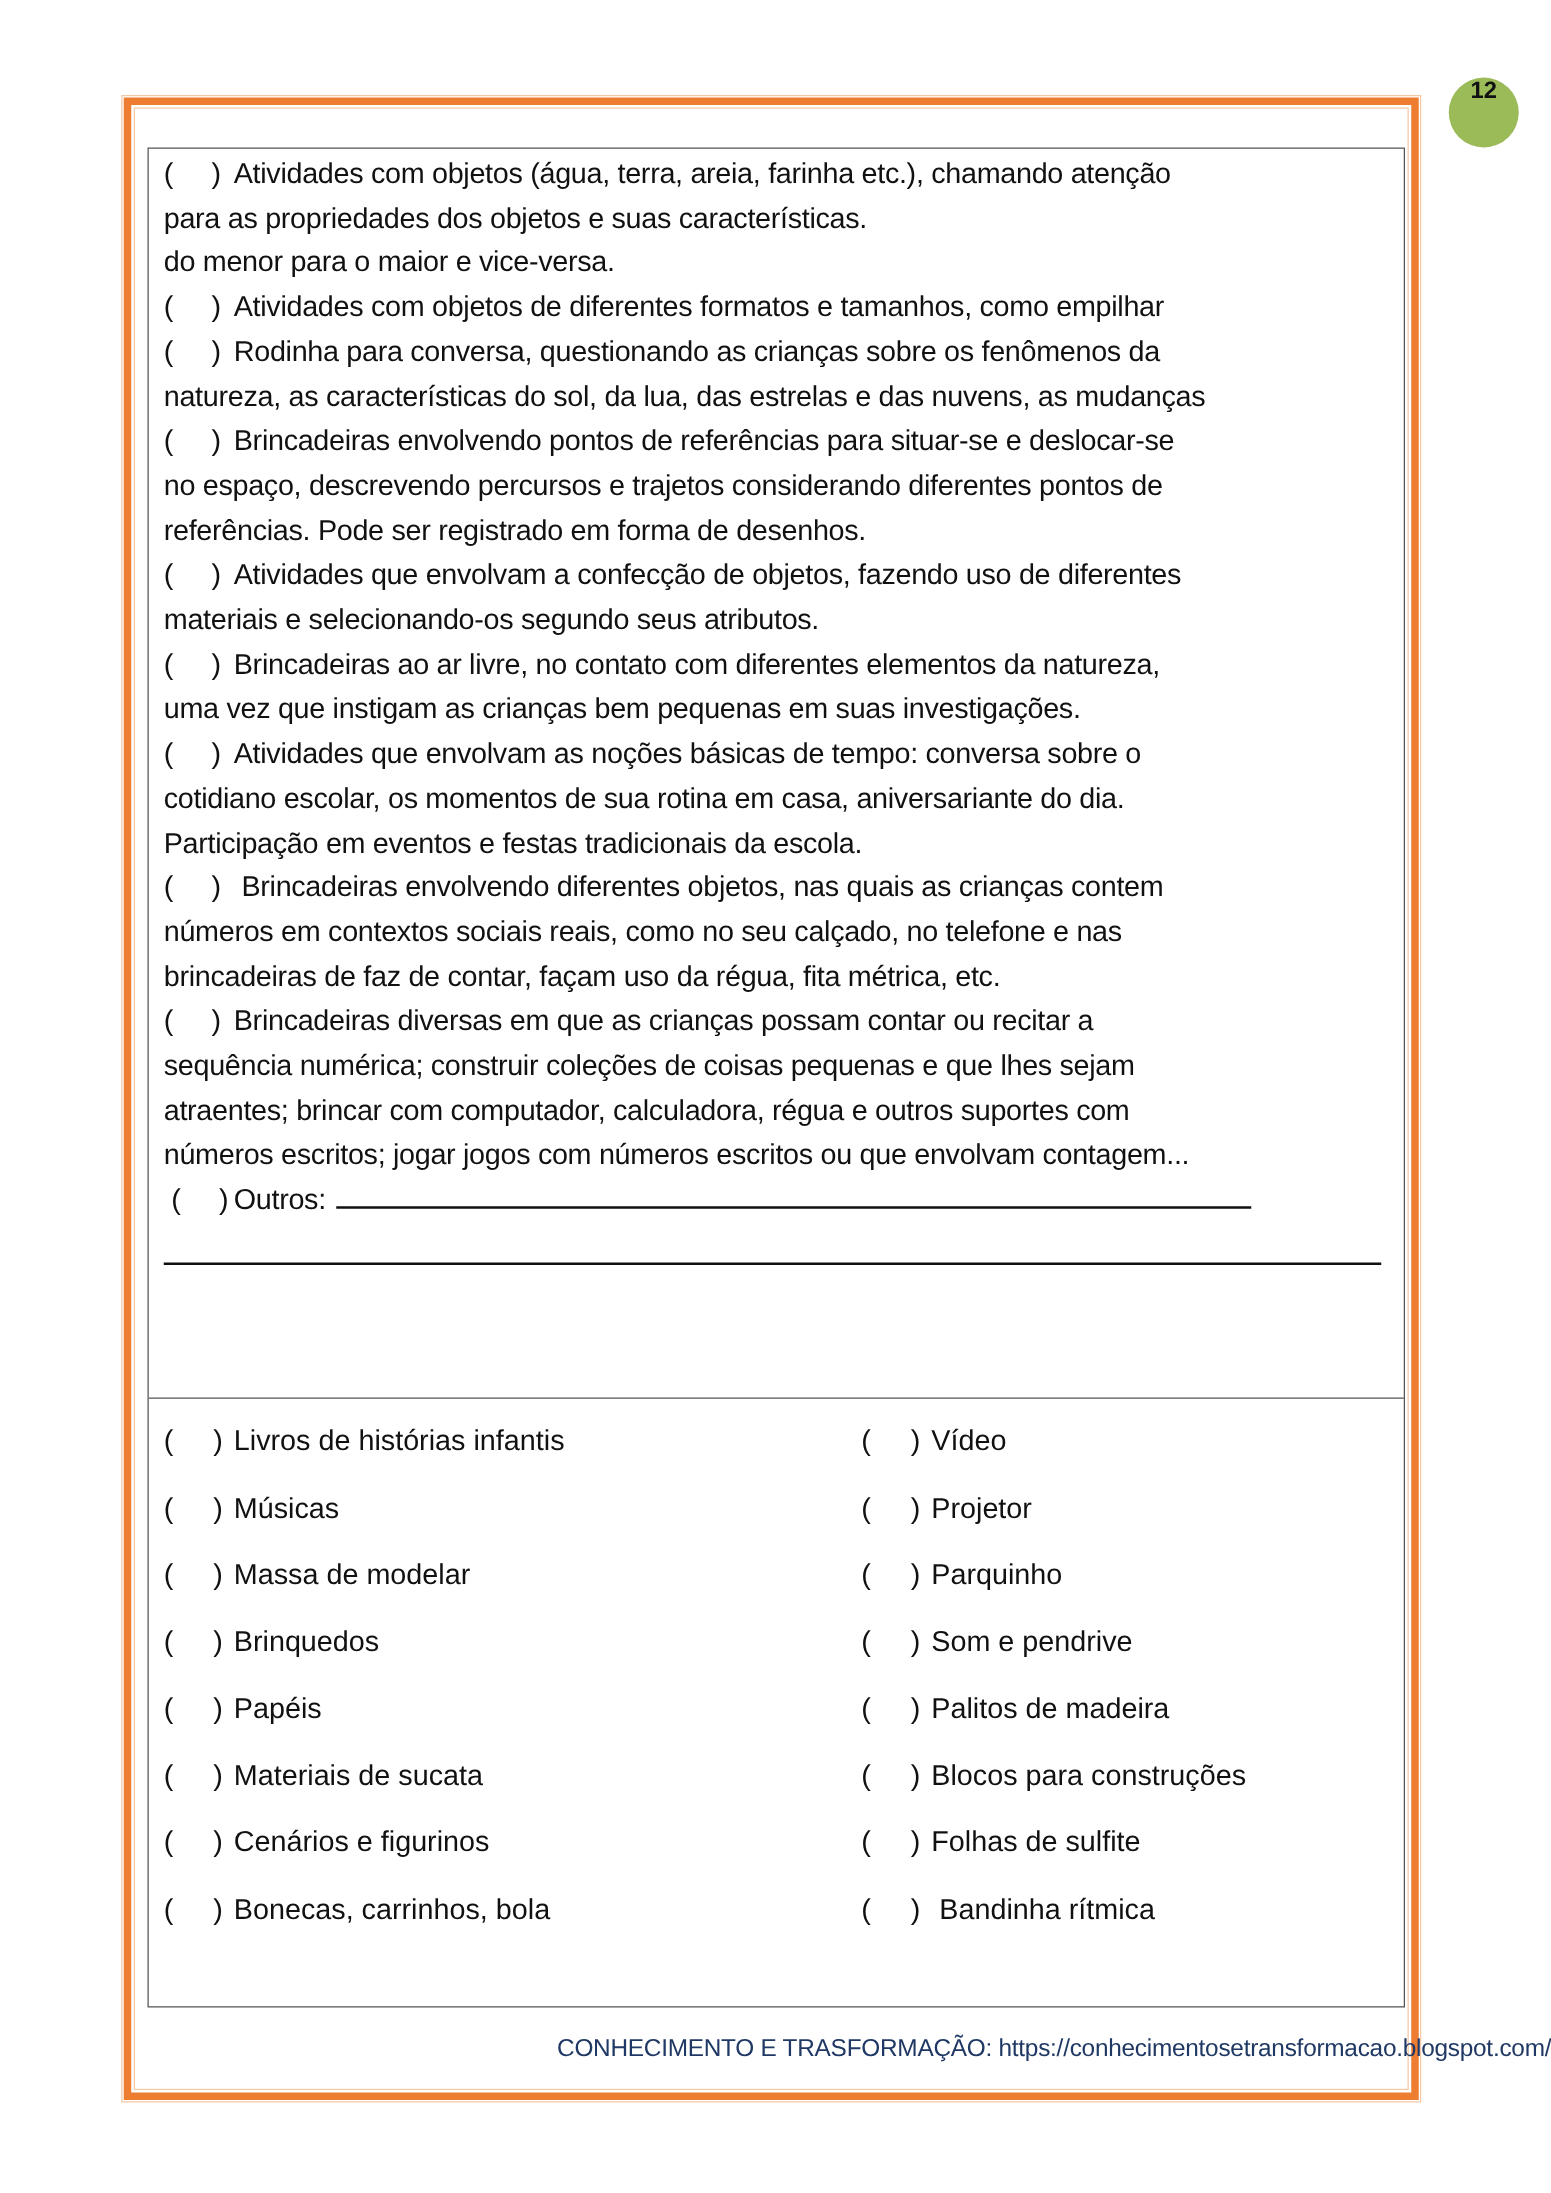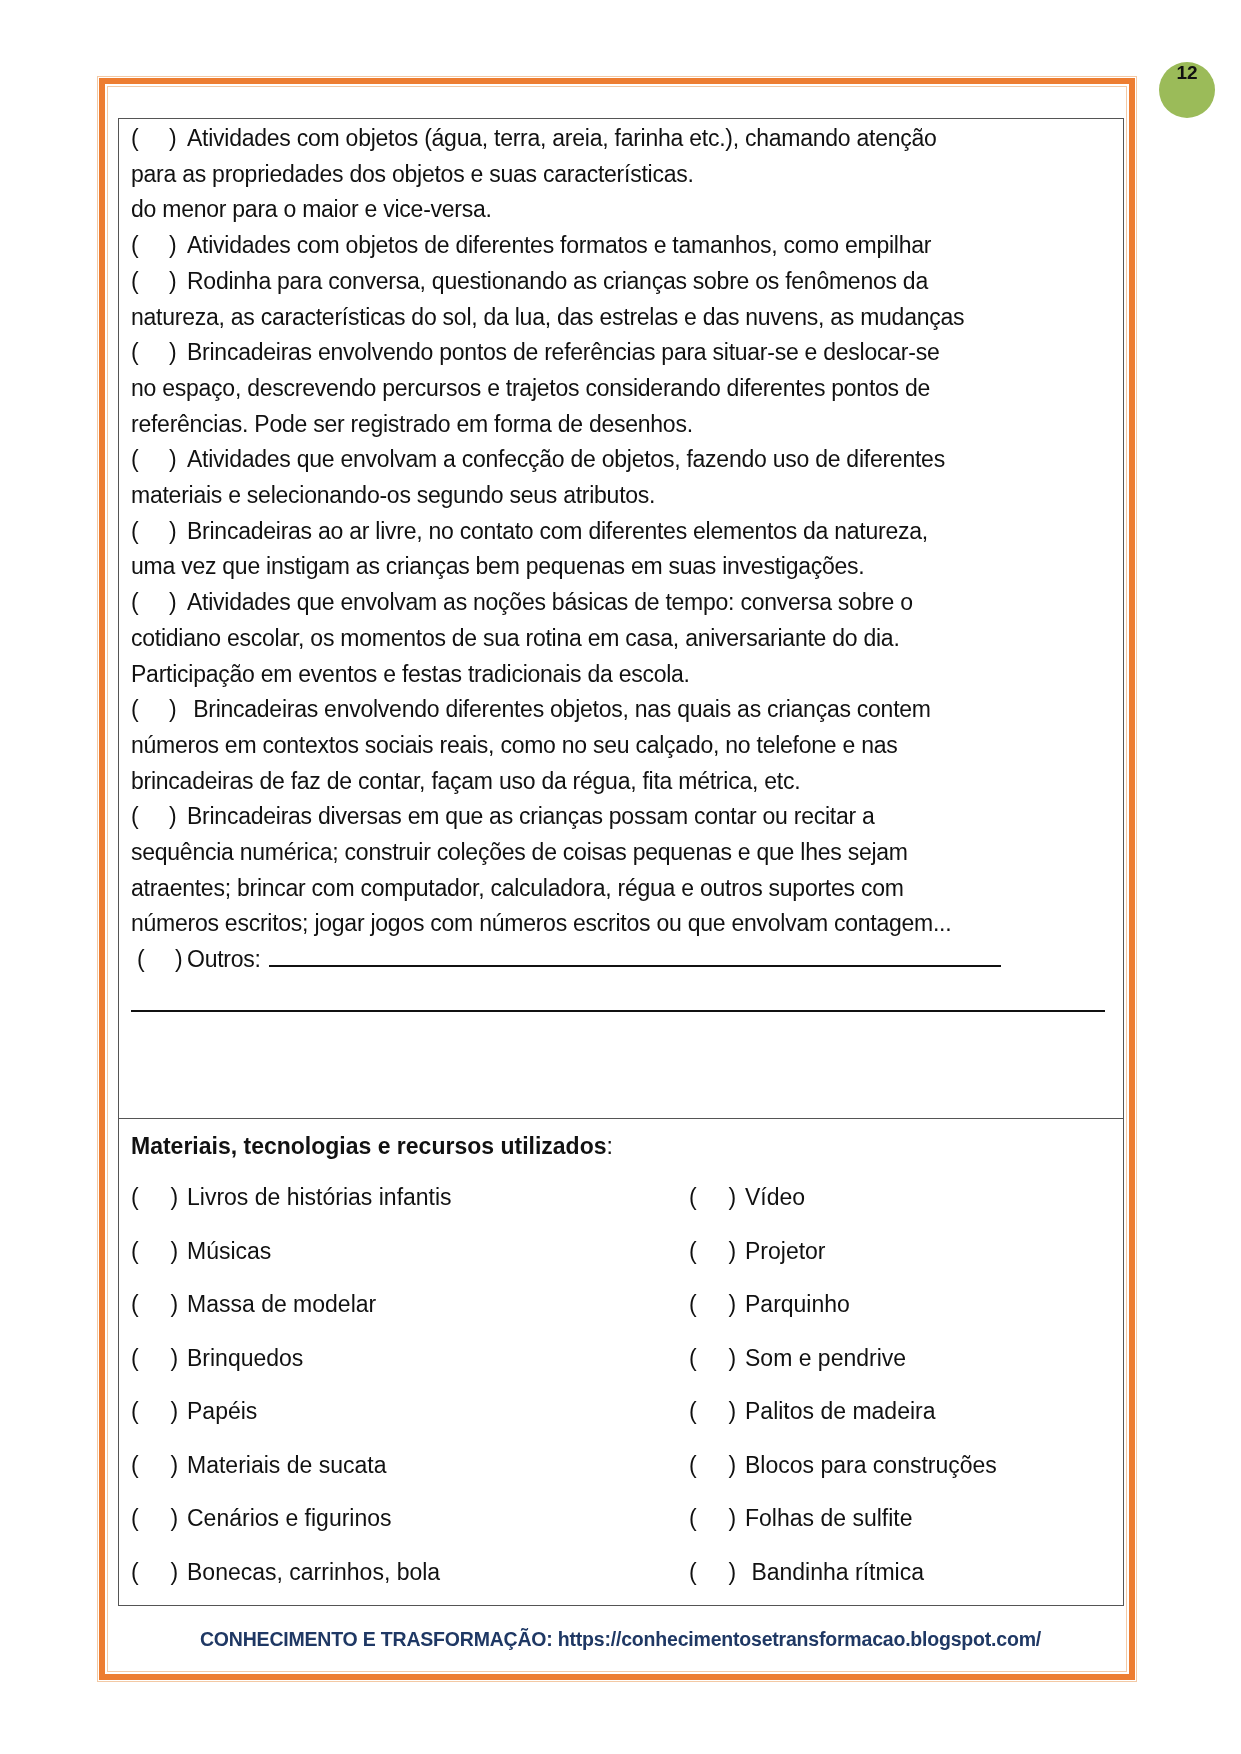--- a/index.html
+++ b/index.html
@@ -29,22 +29,22 @@
     .section-materials { position: absolute; left: 0; top: 1000px; width: 100%; padding: 0 12px;
                          box-sizing: border-box; }
     .materials-title { font-size: 23px; line-height: 35px; margin-top: 10px; }
     .materials-title b { font-weight: bold; }
     .materials-grid { position: relative; margin-top: 16px; }
     .mat-row { height: 53.5px; position: relative; }
     .mat-item { position: absolute; top: 0; font-size: 23px; line-height: 35px; white-space: pre; }
     .mat-left { left: 0; }
     .mat-right { left: 558px; }
 
-    .footer { position: absolute; left: 0; width: 1241px; top: 1628px; text-align: center;
-              font-size: 19.5px; font-weight: bold; color: #1f3864; letter-spacing: -0.2px; }
+    .footer { position: absolute; left: 0; width: 1241px; top: 1628px; text-align: right;
+              font-size: 19.5px; font-weight: normal; color: #1f3864; letter-spacing: -0.2px; }
   </style>
 </head>
 <body>
 
 <div class="frame-outer"></div>
 <div class="frame-band"></div>
 <div class="frame-inner"></div>
 
 <div class="page-badge">
   <span>12</span>
@@ -74,23 +74,20 @@
       <p class="activity"><span class="paren">(     )</span><span>Brincadeiras diversas em que as crianças possam contar ou recitar a</span></p>
       <p class="activity"><span>sequência numérica; construir coleções de coisas pequenas e que lhes sejam</span></p>
       <p class="activity"><span>atraentes; brincar com computador, calculadora, régua e outros suportes com</span></p>
       <p class="activity"><span>números escritos; jogar jogos com números escritos ou que envolvam contagem...</span></p>
       <p class="activity" style="padding-left: 6px;"><span class="paren" style="width: 50px;">(     )</span><span>Outros:</span><span class="blank-line" style="width: 732px; margin-left: 8px; height: 20px;"></span></p>
       <div style="margin-top: 10px;">
         <span class="blank-line" style="display: block; width: 974px; height: 22px;"></span>
       </div>
     </div>
   <div class="section-materials">
-    <div class="materials-title">
-      <b>Materiais, tecnologias e recursos utilizados</b><span>:</span>
-    </div>
     <div class="materials-grid" id="materials-grid">
         <div class="mat-row">
           <div class="mat-item mat-left"><span class="paren" style="width: 56px;">(     )</span><span>Livros de histórias infantis</span></div>
           <div class="mat-item mat-right"><span class="paren" style="width: 56px;">(     )</span><span>Vídeo</span></div>
         </div>
         <div class="mat-row">
           <div class="mat-item mat-left"><span class="paren" style="width: 56px;">(     )</span><span>Músicas</span></div>
           <div class="mat-item mat-right"><span class="paren" style="width: 56px;">(     )</span><span>Projetor</span></div>
         </div>
         <div class="mat-row">

